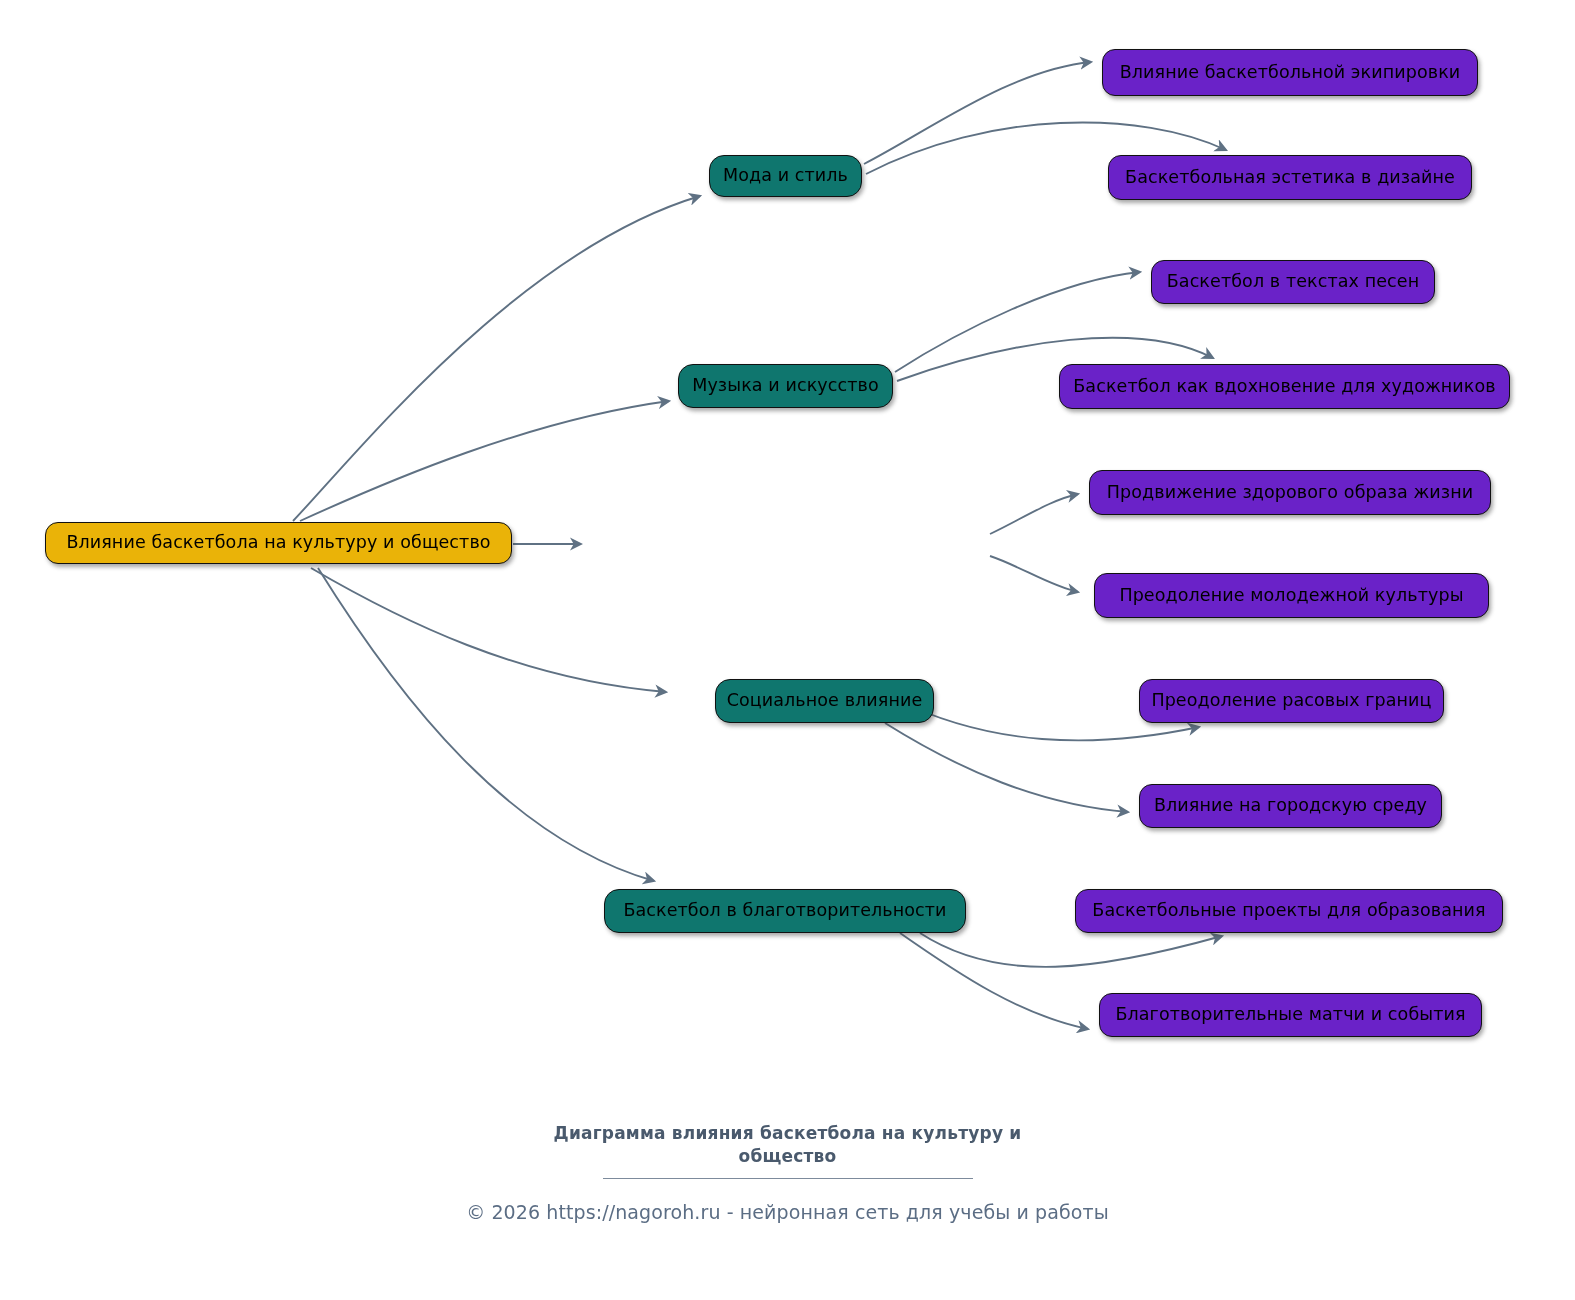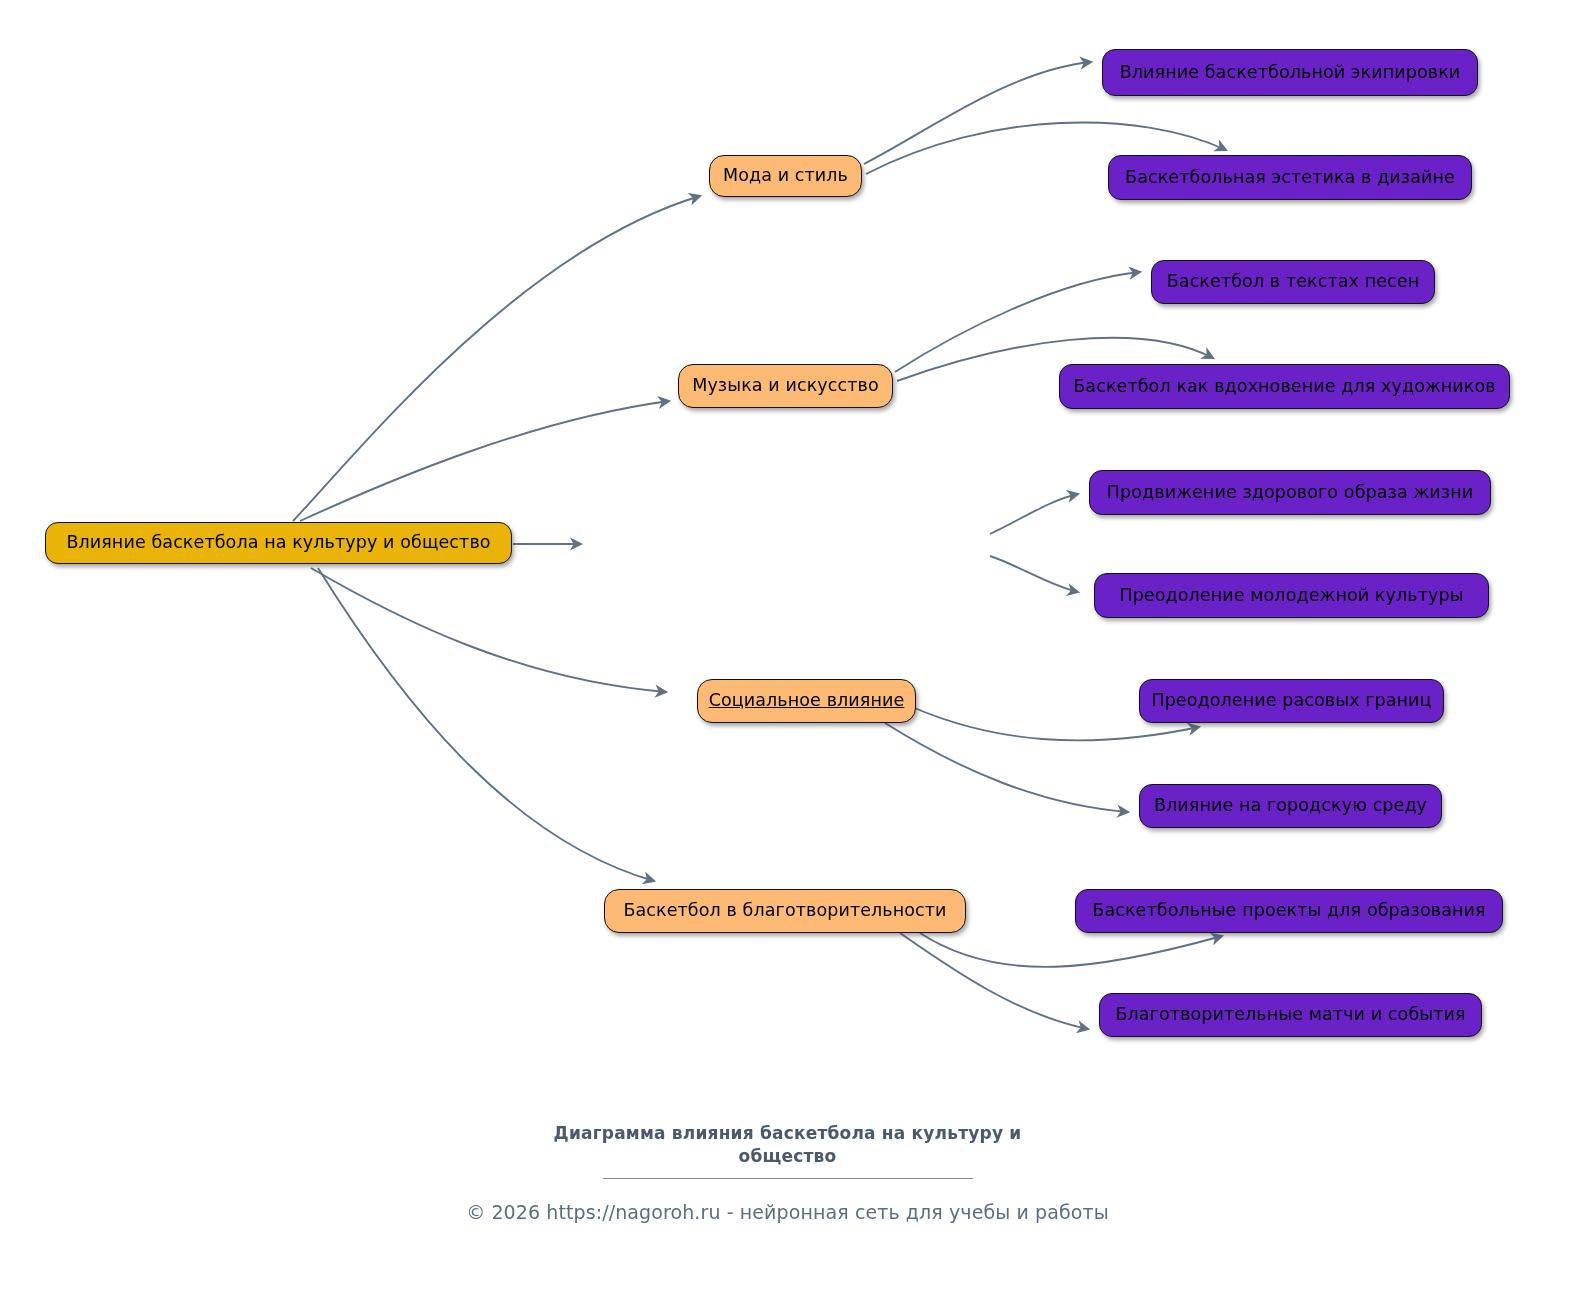--- a/index.html
+++ b/index.html
@@ -40,21 +40,21 @@
     color: #000000;
     letter-spacing: 0.1px;
     filter: drop-shadow(2px 3px 2px rgba(60,60,60,0.45));
   }
   .node-root {
     background: #eab308;
     border: 1.6px solid #111111;
     border-radius: 13px;
   }
   .node-branch {
-    background: #fdba74;
+    background: #0f766e;
     border: 1.6px solid #111111;
     border-radius: 15px;
   }
   .node-leaf {
     background: #6a22c8;
     border: 1.6px solid #111111;
     border-radius: 13px;
   }
   .caption-block {
     position: absolute;
@@ -142,21 +142,21 @@
     <span>Баскетбол как вдохновение для художников</span>
   </div>
 
   <div class="node node-leaf" style="left:1089px; top:470px; width:402px; height:45px;">
     <span>Продвижение здорового образа жизни</span>
   </div>
   <div class="node node-leaf" style="left:1094px; top:573px; width:395px; height:45px;">
     <span>Преодоление молодежной культуры</span>
   </div>
 
-  <div class="node node-branch" style="left:697px; top:679px; width:219px; height:44px;text-decoration:underline;">
+  <div class="node node-branch" style="left:715px; top:679px; width:219px; height:44px;">
     <span>Социальное влияние</span>
   </div>
   <div class="node node-leaf" style="left:1139px; top:679px; width:305px; height:44px;">
     <span>Преодоление расовых границ</span>
   </div>
   <div class="node node-leaf" style="left:1139px; top:784px; width:303px; height:44px;">
     <span>Влияние на городскую среду</span>
   </div>
 
   <div class="node node-branch" style="left:604px; top:889px; width:362px; height:44px;">

